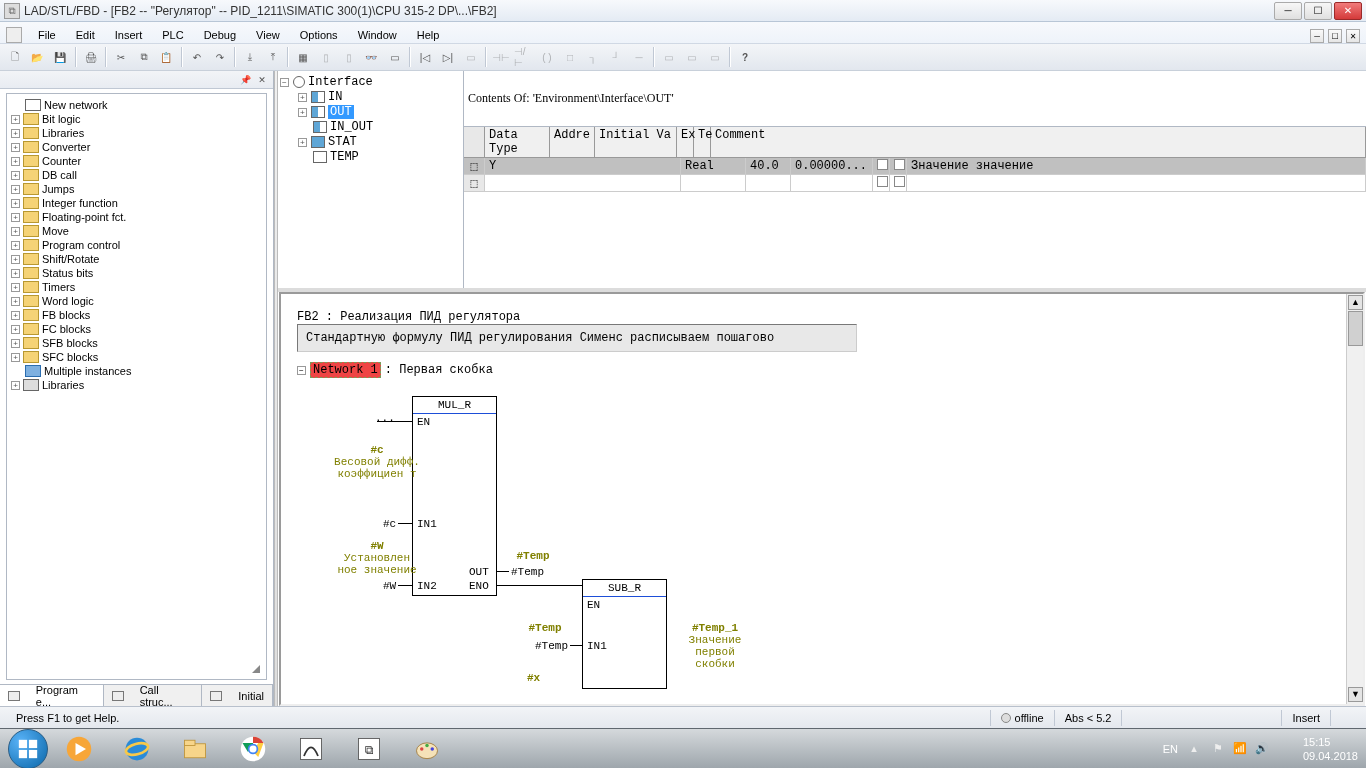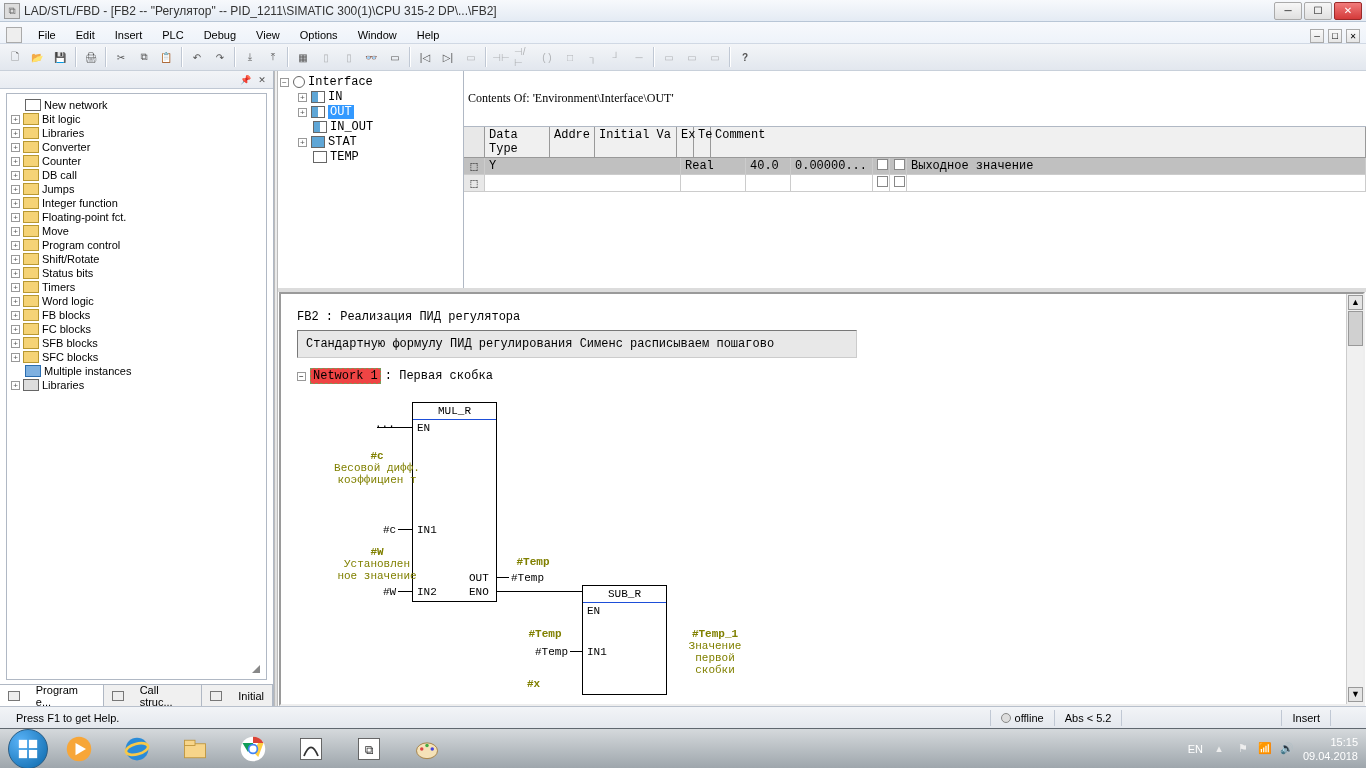--- a/index.html
+++ b/index.html
@@ -183,21 +183,21 @@
   flex:1; overflow:auto;
   border:2px inset #eee;
   margin:0 1px;
   background:#fff;
   position:relative;
 }
 .lower .scroll-right{ position:absolute;right:0;top:0;bottom:0;width:17px;background:#f0f0f0;border-left:1px solid #ccc;}
 .lower .scroll-right .thumb{width:15px;height:35px;background:#d0d0d0;border:1px solid #999;margin:1px;}
 .lower .scroll-right .arrow{width:15px;height:15px;background:#e4e4e4;border:1px solid #999;margin:1px;font-size:9px;text-align:center;line-height:13px;}
 .net-content{ padding:16px; font-family:"Courier New",monospace; font-size:12px; }
-.net-title{ margin-bottom:6px; }
+.net-title{ }
 .comment-box{
   background:#e8e8e8;border:1px inset #ccc;padding:6px 8px;width:560px;height:28px;
 }
 .net-header{ margin-top:10px; display:flex; align-items:center; gap:4px;}
 .net-exp{ width:9px;height:9px;border:1px solid #999;font-size:8px;line-height:7px;text-align:center;}
 .net-label{ border:1px dashed #7a9a5a; background:#ef4444; padding:0 2px;}
 
 
 .ladder { position:relative; margin-top:10px; height:330px; }
 .lad-block{
@@ -236,21 +236,21 @@
 }
 .start-orb svg{width:22px;height:22px;}
 .task-item{
   width:54px;height:36px;display:flex;align-items:center;justify-content:center;
   border-radius:2px; cursor:pointer;
 }
 .task-item svg, .task-item .timg{ width:28px;height:28px;}
 .tray{ margin-left:auto; display:flex; align-items:center; gap:8px; color:#fff; font-size:11px; }
 .tray-icons{ display:flex; gap:6px; align-items:center;}
 .tray-icon{ width:16px;height:16px; display:flex;align-items:center;justify-content:center; color:#eee;}
-.clock{ text-align:right; line-height:14px;}
+.clock{ text-align:left; line-height:14px;margin-left:25px;}
 </style>
 </head>
 <body>
 
 <div class="titlebar">
   <div class="icon">⧉</div>
   <div class="title">LAD/STL/FBD  - [FB2 -- "Регулятор" -- PID_1211\SIMATIC 300(1)\CPU 315-2 DP\...\FB2]</div>
   <div class="win-btns">
     <div class="win-btn">─</div>
     <div class="win-btn">☐</div>
@@ -502,21 +502,21 @@
         </div>
         <div id="table-body">
             <div class="tbl-row sel">
               <div class="col-gutter">⬚</div>
               <div class="col-name">Y</div>
               <div class="col-type">Real</div>
               <div class="col-addr">40.0</div>
               <div class="col-init">0.00000...</div>
               <div class="col-ex"><span class="chkbox"></span></div>
               <div class="col-te"><span class="chkbox"></span></div>
-              <div class="col-comment">Выходное значение</div>
+              <div class="col-comment">Значение значение</div>
             </div>
             <div class="tbl-row">
               <div class="col-gutter">⬚</div>
               <div class="col-name"></div>
               <div class="col-type"></div>
               <div class="col-addr"></div>
               <div class="col-init"></div>
               <div class="col-ex"><span class="chkbox"></span></div>
               <div class="col-te"><span class="chkbox"></span></div>
               <div class="col-comment"></div>

